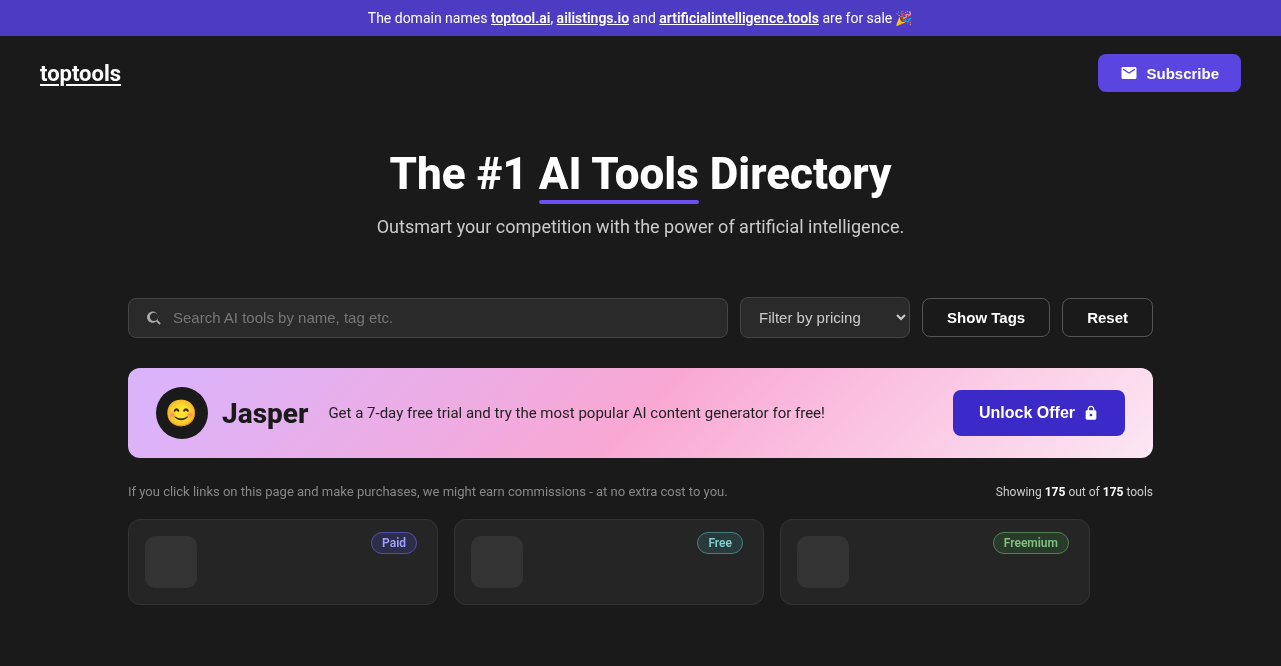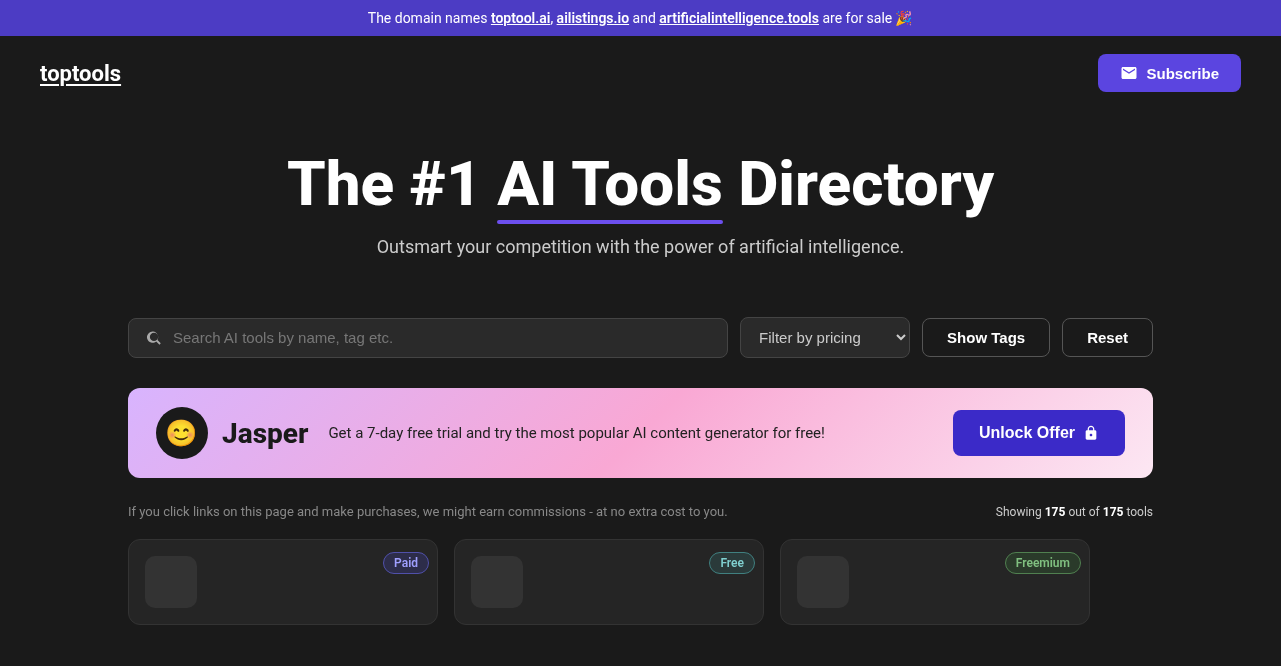--- a/index.html
+++ b/index.html
@@ -58,21 +58,21 @@
       height: 18px;
       fill: #fff;
     }
 
     
     .hero {
       text-align: center;
       padding: 40px 20px 30px;
     }
     .hero h1 {
-      font-size: 62px;
+      font-size: 44px;
       font-weight: 800;
       line-height: 1.1;
       color: #fff;
       margin-bottom: 12px;
     }
     .hero h1 .ai-underline {
       position: relative;
       display: inline-block;
     }
     .hero h1 .ai-underline::after {
@@ -250,21 +250,21 @@
     .tool-card-thumb {
       width: 52px;
       height: 52px;
       border-radius: 10px;
       background: #333;
       flex-shrink: 0;
     }
     .price-badge {
       position: absolute;
       top: 12px;
-      right: 8px;
+      right: 20px;
       background: #3a3a3a;
       color: #e0e0e0;
       font-size: 12px;
       font-weight: 600;
       border-radius: 20px;
       padding: 3px 10px;
       border: 1px solid #555;
     }
     .price-badge.paid { background: #2d2d4a; color: #a0a0ff; border-color: #5050aa; }
     .price-badge.freemium { background: #2a3a2a; color: #80c080; border-color: #508050; }

